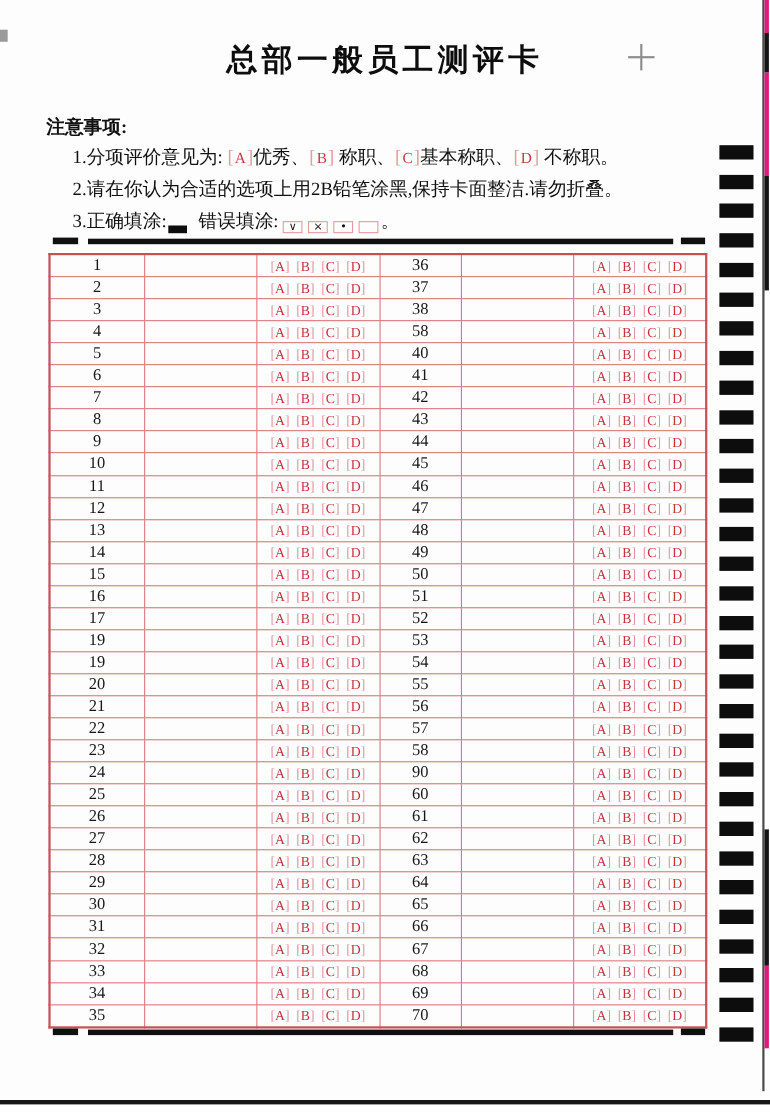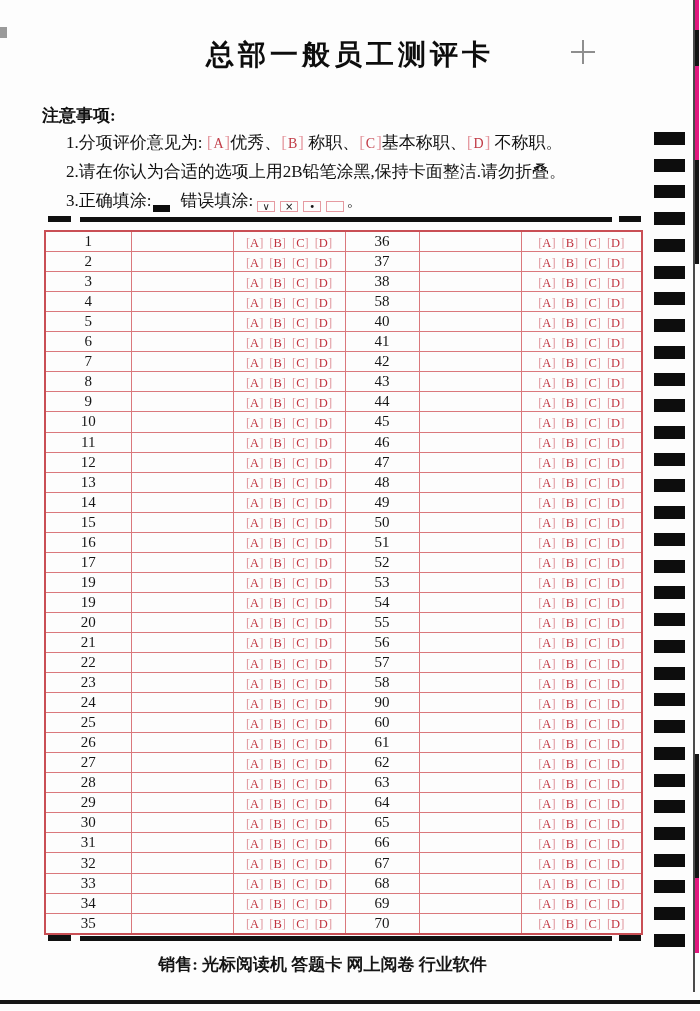--- a/index.html
+++ b/index.html
@@ -417,16 +417,15 @@
     </div>
 
   <div class="edge-thin"></div>
   <div class="eseg m" style="top:0;height:30px;"></div>
   <div class="eseg k" style="top:30px;height:36px;"></div>
   <div class="eseg m" style="top:66px;height:94px;"></div>
   <div class="eseg k" style="top:160px;height:104px;"></div>
   <div class="eseg k" style="top:754px;height:124px;"></div>
   <div class="eseg m" style="top:878px;height:75px;"></div>
 
-  <div class="footer">销售: 光标阅读机 答题卡 网上阅卷 行业软件</div>
 
   <div class="bottom-edge"></div>
 </div>
 
 </body></html>

